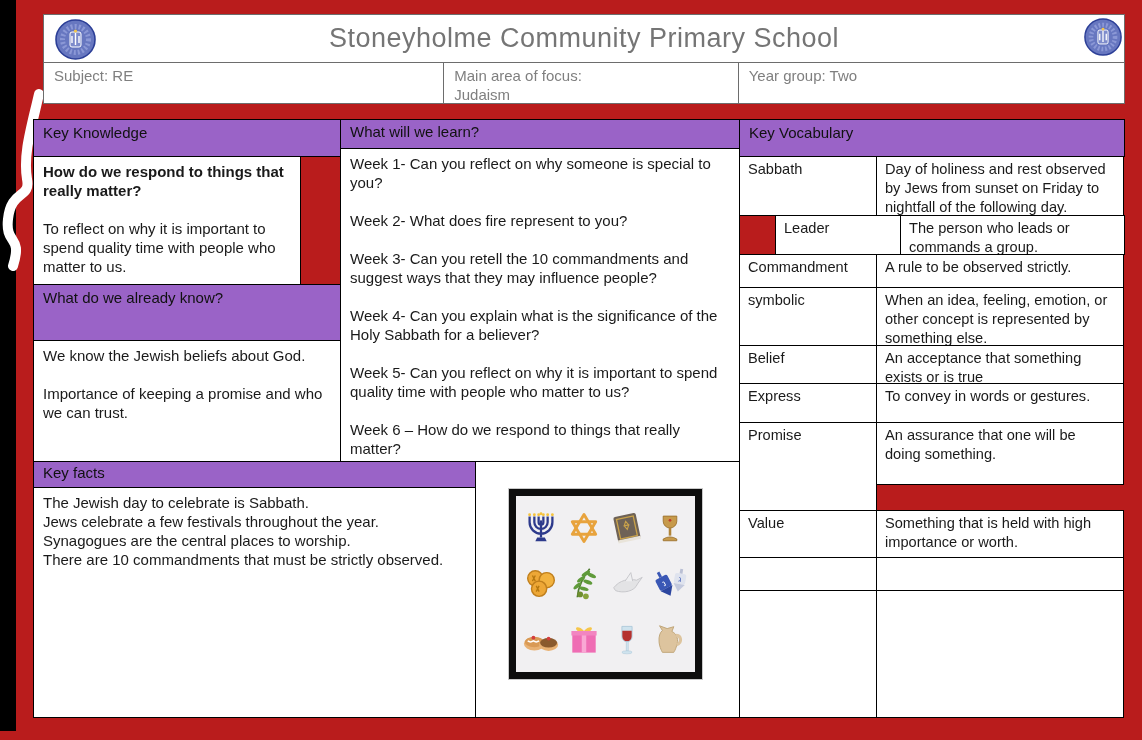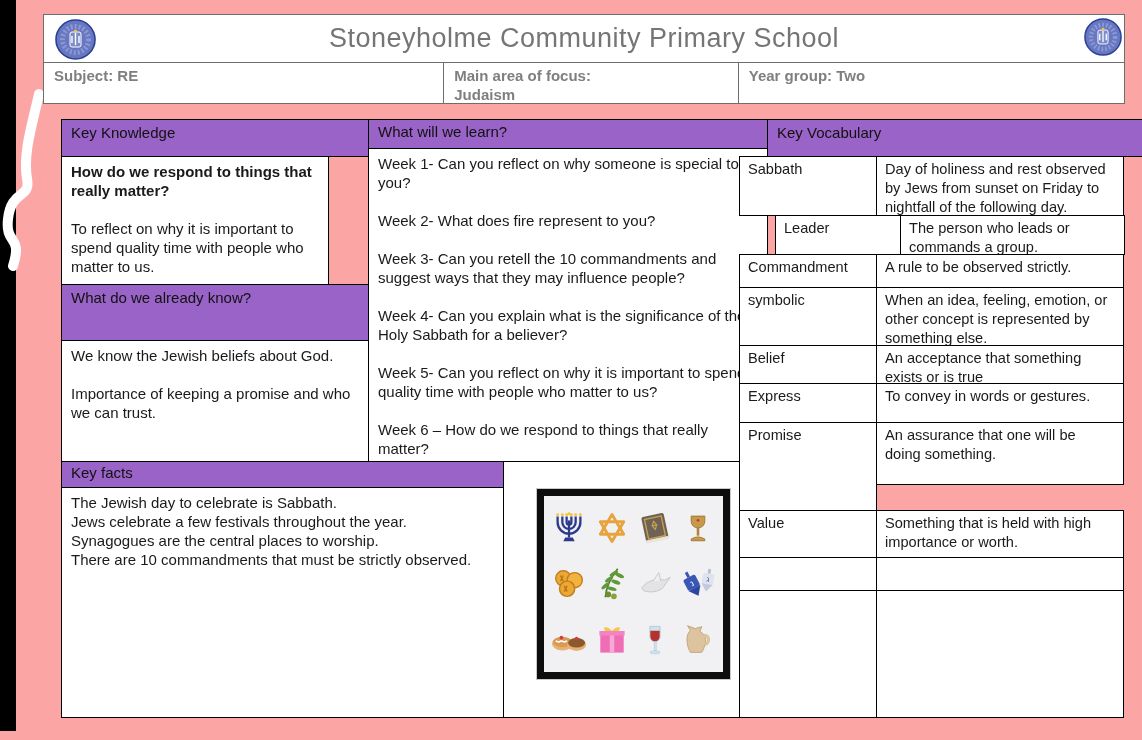--- a/index.html
+++ b/index.html
@@ -1,44 +1,44 @@
 <!DOCTYPE html>
 <html><head>
 <meta charset="utf-8">
 <style>
   html,body{margin:0;padding:0;background:#fff;}
   .page{
-    position:relative;width:1142px;height:740px;background:#fca5a5;
+    position:relative;width:1142px;height:740px;background:#b91c1c;
     font-family:"Liberation Sans","DejaVu Sans",sans-serif;color:#1a1a1a;
     overflow:hidden;
   }
   
   .edge-bar{position:absolute;left:0;top:0;width:16px;height:731px;background:#000;}
   .scribble{position:absolute;left:0;top:84px;pointer-events:none;}
 
   
   .header-table{
     position:absolute;left:43px;top:14px;width:1082px;height:90px;
     border:1px solid #6d6d6d;box-sizing:border-box;background:#fff;
   }
   .title-row{position:relative;height:48px;border-bottom:1px solid #6d6d6d;box-sizing:border-box;
     display:flex;align-items:center;justify-content:center;}
   .school-title{font-size:27px;color:#757575;letter-spacing:.5px;}
   .logo{position:absolute;top:4px;width:41px;height:41px;}
   .logo.left{left:11px;}
   .logo.right{right:2px;top:3px;width:38px;height:38px;}
   .meta-row{display:flex;height:41px;}
-  .meta-cell{box-sizing:border-box;padding:3px 10px;font-size:15px;font-weight:bold;color:#7f7f7f;line-height:19px;}
+  .meta-cell{box-sizing:border-box;padding:3px 10px;font-size:15px;font-weight:normal;color:#7f7f7f;line-height:19px;}
   .meta-cell.c1{width:400px;}
   .meta-cell.c2{width:295px;border-left:1px solid #6d6d6d;}
   .meta-cell.c3{width:387px;border-left:1px solid #6d6d6d;}
 
   
   .main-table{position:absolute;left:33px;top:119px;width:1092px;height:599px;}
-  .cell{position:absolute;box-sizing:border-box;border:1px solid #000;background:#fff;margin-left:28px;}
+  .cell{position:absolute;box-sizing:border-box;border:1px solid #000;background:#fff;}
   .purple{background:#9a63c7;}
   .hdr-text{font-size:15px;padding:4px 9px;color:#111;}
   .body-text{font-size:15px;line-height:19px;padding:5px 9px;}
   .body-text p{margin:0 0 19px 0;}
   .body-text p:last-child{margin-bottom:0;}
   .q-bold{font-weight:bold;}
 
   
   .kk-hdr   {left:0;   top:0;   width:308px;height:38px;}
   .kk-body  {left:0;   top:37px;width:268px;height:129px;}

